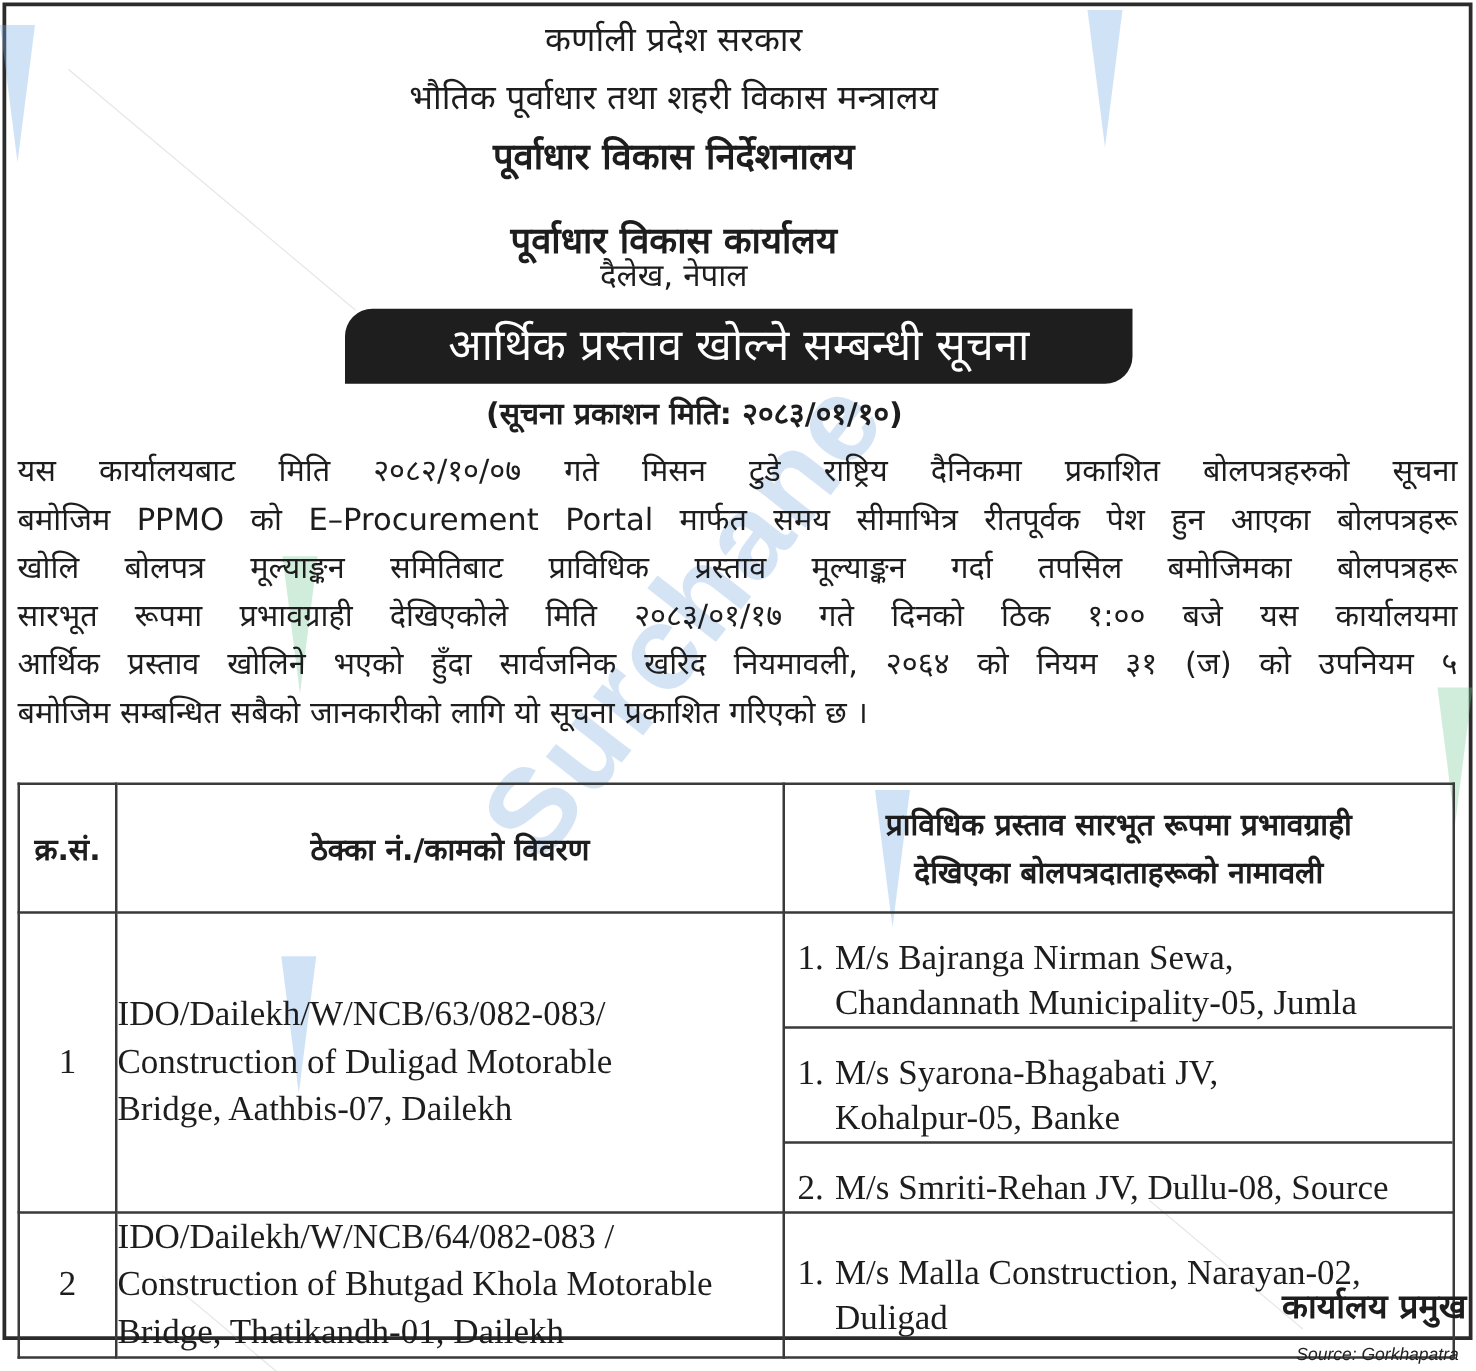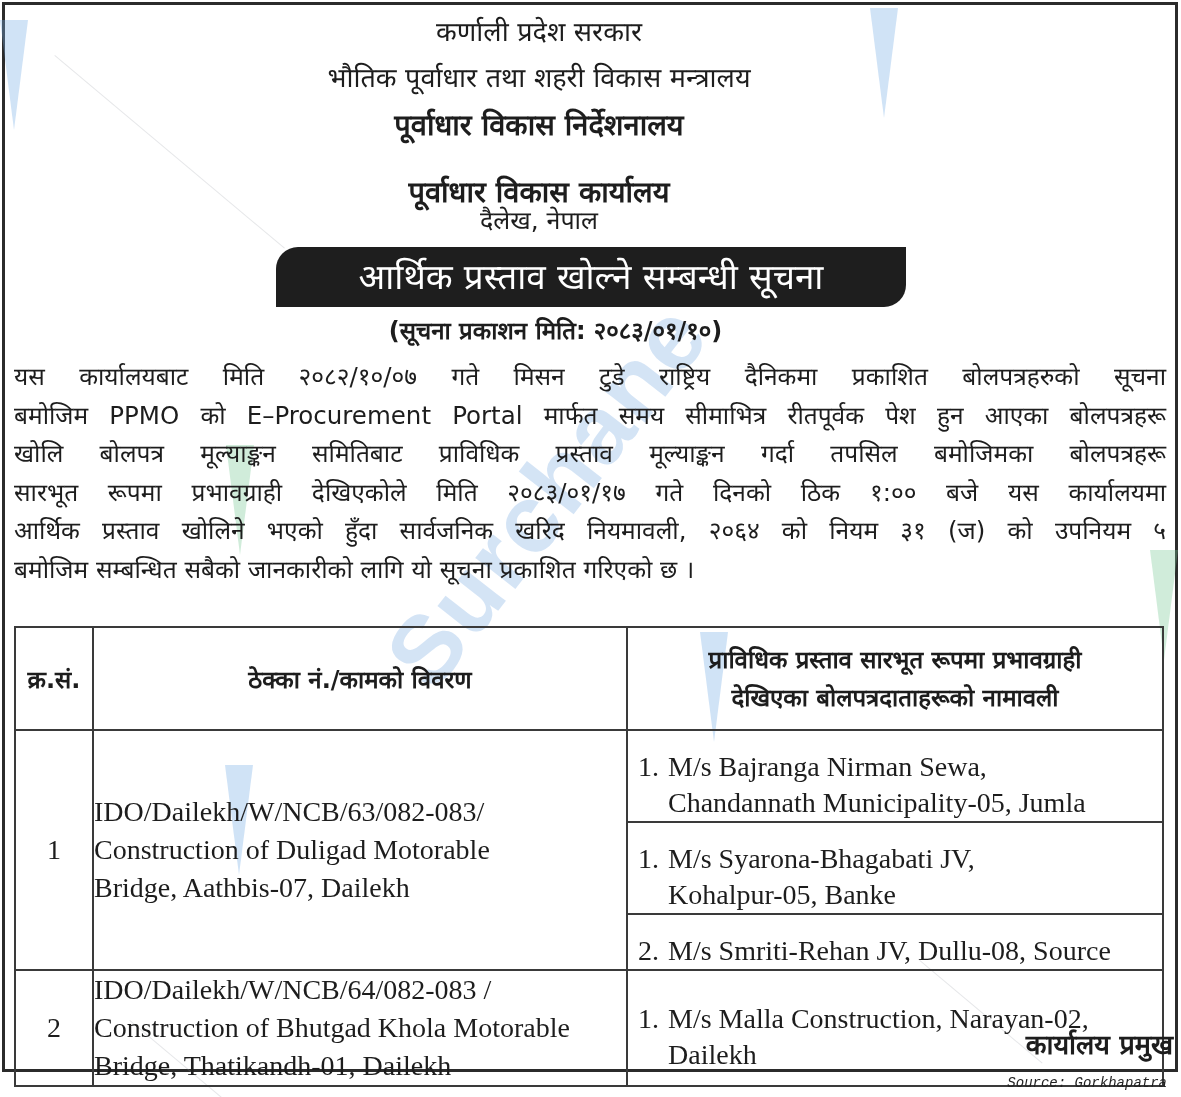--- a/index.html
+++ b/index.html
@@ -66,21 +66,21 @@
     .bidder {
       font-family: "Liberation Serif", serif; font-size: 28px; line-height: 36px;
       padding: 18px 8px 0 10px; border-bottom: 2px solid #3a3a3a;
     }
     .bidder:last-child { border-bottom: none; }
     .bidder .num { display: inline-block; width: 30px; }
     .bidder .l2 { display: block; padding-left: 30px; }
     .row1 td { height: 175px; }
     .row2 td { height: 107px; }
     .signature { position: absolute; right: 8px; top: 1025px; font-size: 27px; font-weight: bold; }
-    .source { position: absolute; right: 14px; top: 1075px; font-family: Liberation Mono, monospace; font-style: italic; font-size: 14px; color: #222; }
+    .source { position: absolute; right: 14px; top: 1075px; font-family: Liberation Sans, sans-serif; font-style: italic; font-size: 14px; color: #222; }
   </style>
 </head>
 <body>
 
 <div class="frame"></div>
 
 <div class="wm-arrow" style="left:0px; top:20px;"></div>
 <div class="wm-arrow" style="left:870px; top:8px;"></div>
 <div class="wm-arrow green" style="left:1150px; top:550px;"></div>
 <div class="wm-arrow" style="left:700px; top:632px;"></div>
@@ -152,21 +152,21 @@
     <tr class="row2">
       <td class="sn">2</td>
       <td class="desc">
         <div>IDO/Dailekh/W/NCB/64/082-083 /</div>
         <div>Construction of Bhutgad Khola Motorable</div>
         <div>Bridge, Thatikandh-01, Dailekh</div>
       </td>
       <td class="bidders">
         <div class="bidder">
           <span class="num">1.</span><span>M/s Malla Construction, Narayan-02,</span>
-          <span class="l2">Dailekh</span>
+          <span class="l2">Duligad</span>
         </div>
       </td>
     </tr>
   </tbody>
 </table>
 
 <div class="signature">कार्यालय प्रमुख</div>
 <div class="source">Source: Gorkhapatra</div>
 
 </body></html>

